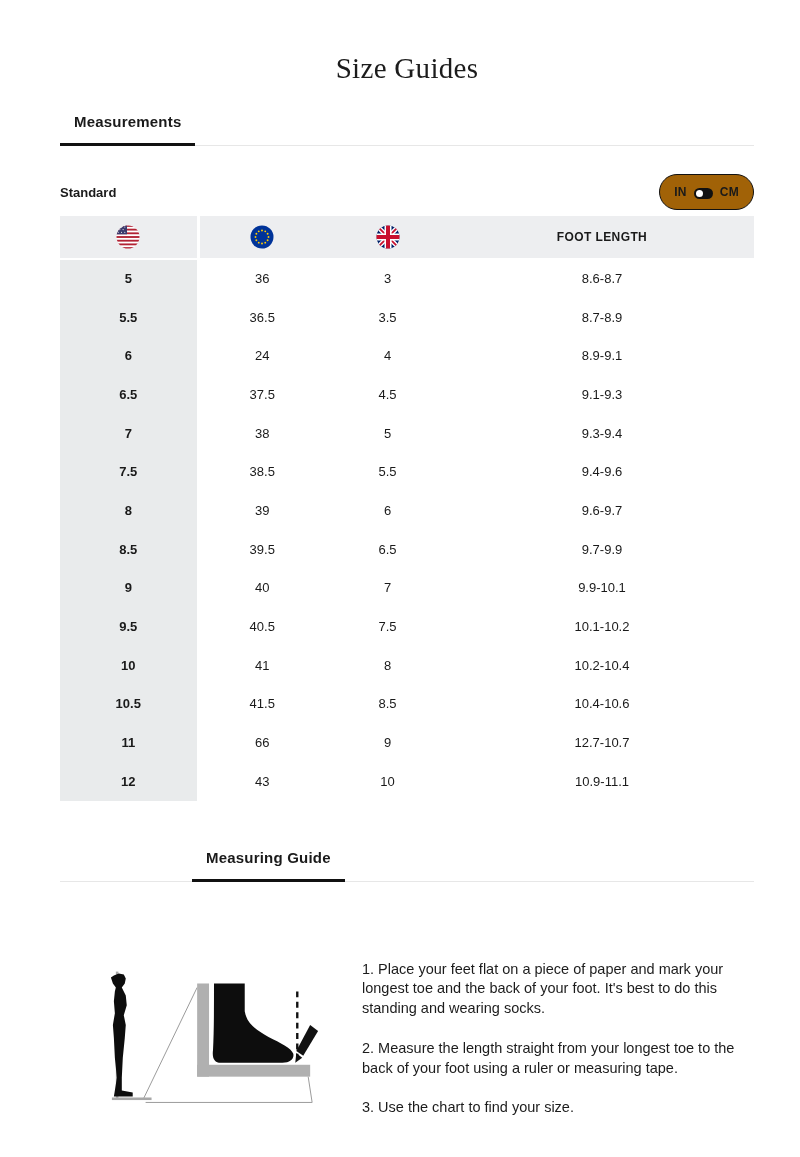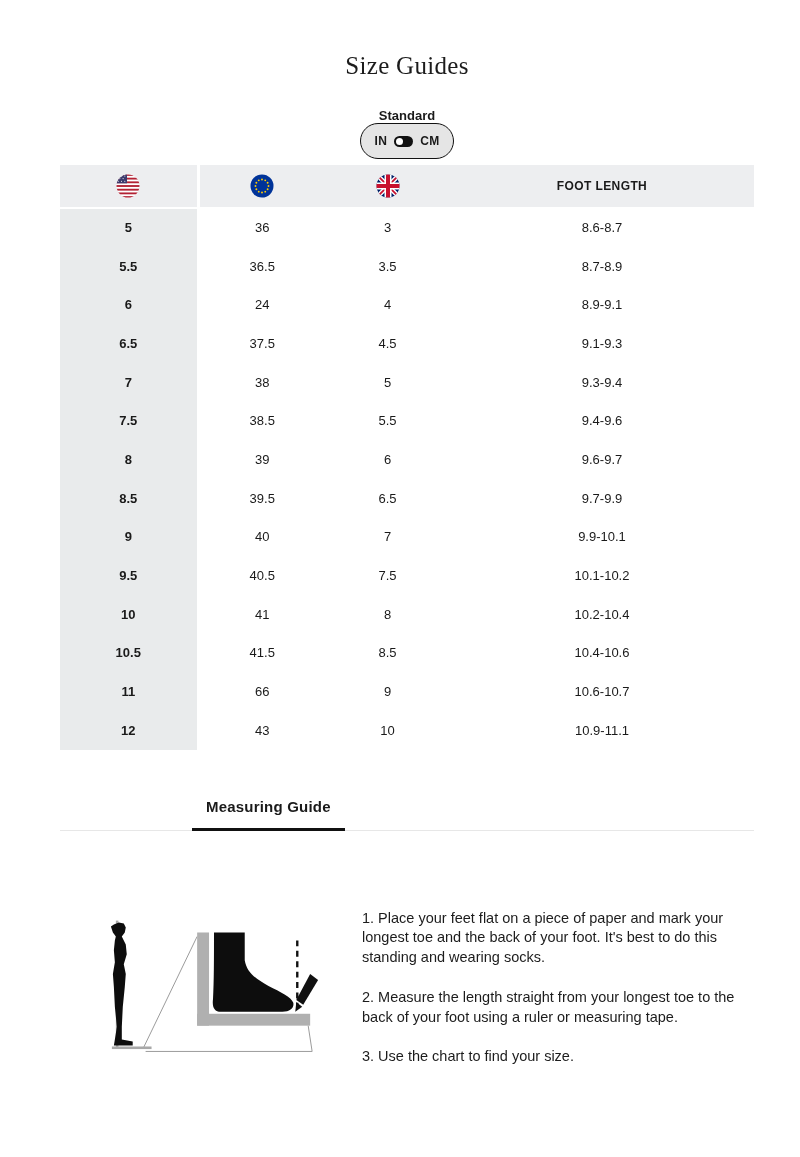--- a/index.html
+++ b/index.html
@@ -2,34 +2,34 @@
 <html><head>
 <meta charset="utf-8">
 <style>
   * { margin:0; padding:0; box-sizing:border-box; }
   html,body { width:800px; height:1157px; background:#ffffff; overflow:hidden;
     font-family:"Liberation Sans", sans-serif; color:#1a1a1a; }
   .content { padding:0 46px 0 60px; }
 
   
   .page-title { font-family:"Liberation Serif", serif; font-weight:400;
-    font-size:25px; text-align:center; margin-top:52px; color:#1c1c1c; letter-spacing:0.3px; }
+    font-size:29px; text-align:center; margin-top:52px; color:#1c1c1c; letter-spacing:0.3px; }
 
   
   .tabbar { margin-top:28px; border-bottom:1px solid #e7e7e7; }
   .tab { display:inline-block; font-size:15px; font-weight:700; letter-spacing:0.2px;
     padding:0 14px 13px 14px; border-bottom:3px solid #111; margin-bottom:-1px; cursor:pointer; }
   .tabbar.second { margin-top:48px; }
   .tabbar.second .tab { margin-left:132px; }
 
   
-  .standard-row { margin-top:28px; display:flex; align-items:center; justify-content:space-between;flex-direction:column; }
+  .standard-row { margin-top:28px; display:flex; align-items:center; justify-content:space-between; }
   .standard-label { font-size:13px; font-weight:700; }
-  .unit-toggle { display:flex; align-items:center; gap:7px; border:1.5px solid #121212;
-    border-radius:20px; padding:10px 14px; cursor:pointer; background:#e5e5e5; }
+  .unit-toggle { display:flex; align-items:flex-end; gap:7px; border:1.5px solid #121212;
+    border-radius:20px; padding:10px 14px; cursor:pointer; background:#a16207; }
   .unit-toggle .u-label { font-size:12px; font-weight:700; letter-spacing:0.3px; }
   .switch { position:relative; width:19px; height:11px; background:#111; border-radius:6px; }
   .switch .knob { position:absolute; left:2px; top:2px; width:7px; height:7px;
     background:#fff; border-radius:50%; }
 
   
   .size-table { width:100%; border-collapse:collapse; table-layout:fixed; margin-top:6px; }
   .size-table col.c1 { width:138px; } .size-table col.c2 { width:127px; }
   .size-table col.c3 { width:125px; } .size-table col.c4 { width:304px; }
   .size-table th { background:#edeef0; height:43px; vertical-align:middle;
@@ -46,20 +46,23 @@
   .steps p { margin-bottom:20px; }
   .steps p:last-child { margin-bottom:0; }
 </style>
 </head>
 <body>
 
 <div class="content">
 
   <h1 class="page-title">Size Guides</h1>
 
+  <div class="tabbar">
+    <span class="tab">Measurements</span>
+  </div>
 
   <div class="standard-row">
     <span class="standard-label">Standard</span>
     <div class="unit-toggle">
       <span class="u-label">IN</span>
       <span class="switch">
           <span class="knob"></span>
         </span>
       <span class="u-label">CM</span>
     </div>
@@ -208,21 +211,21 @@
         <tr>
           <td class="first">10.5</td>
           <td>41.5</td>
           <td>8.5</td>
           <td>10.4-10.6</td>
         </tr>
         <tr>
           <td class="first">11</td>
           <td>66</td>
           <td>9</td>
-          <td>10.6-10.7</td>
+          <td>12.7-10.7</td>
         </tr>
         <tr>
           <td class="first">12</td>
           <td>43</td>
           <td>10</td>
           <td>10.9-11.1</td>
         </tr>
       </tbody>
   </table>
 

